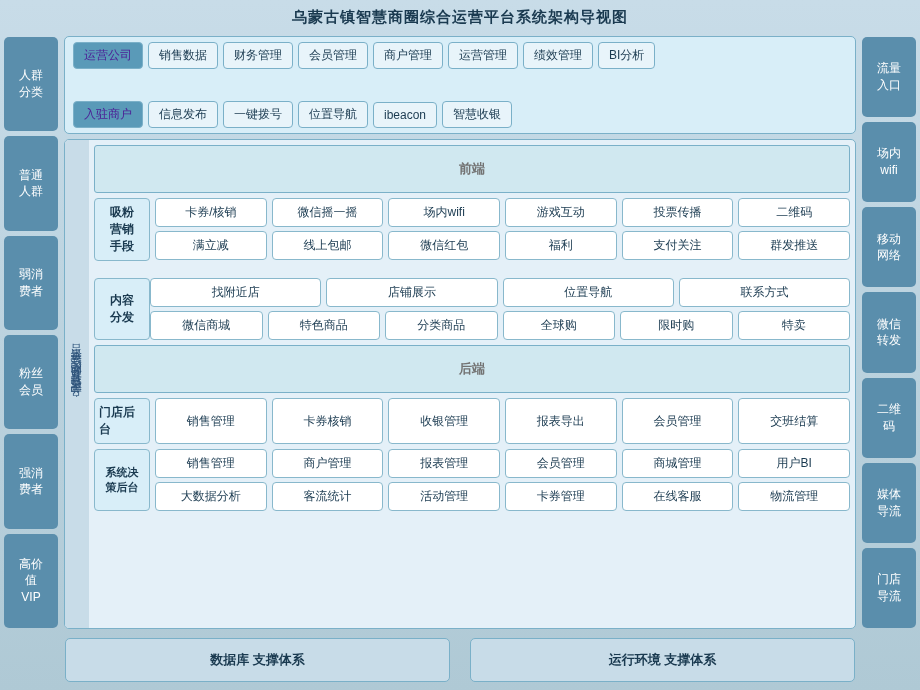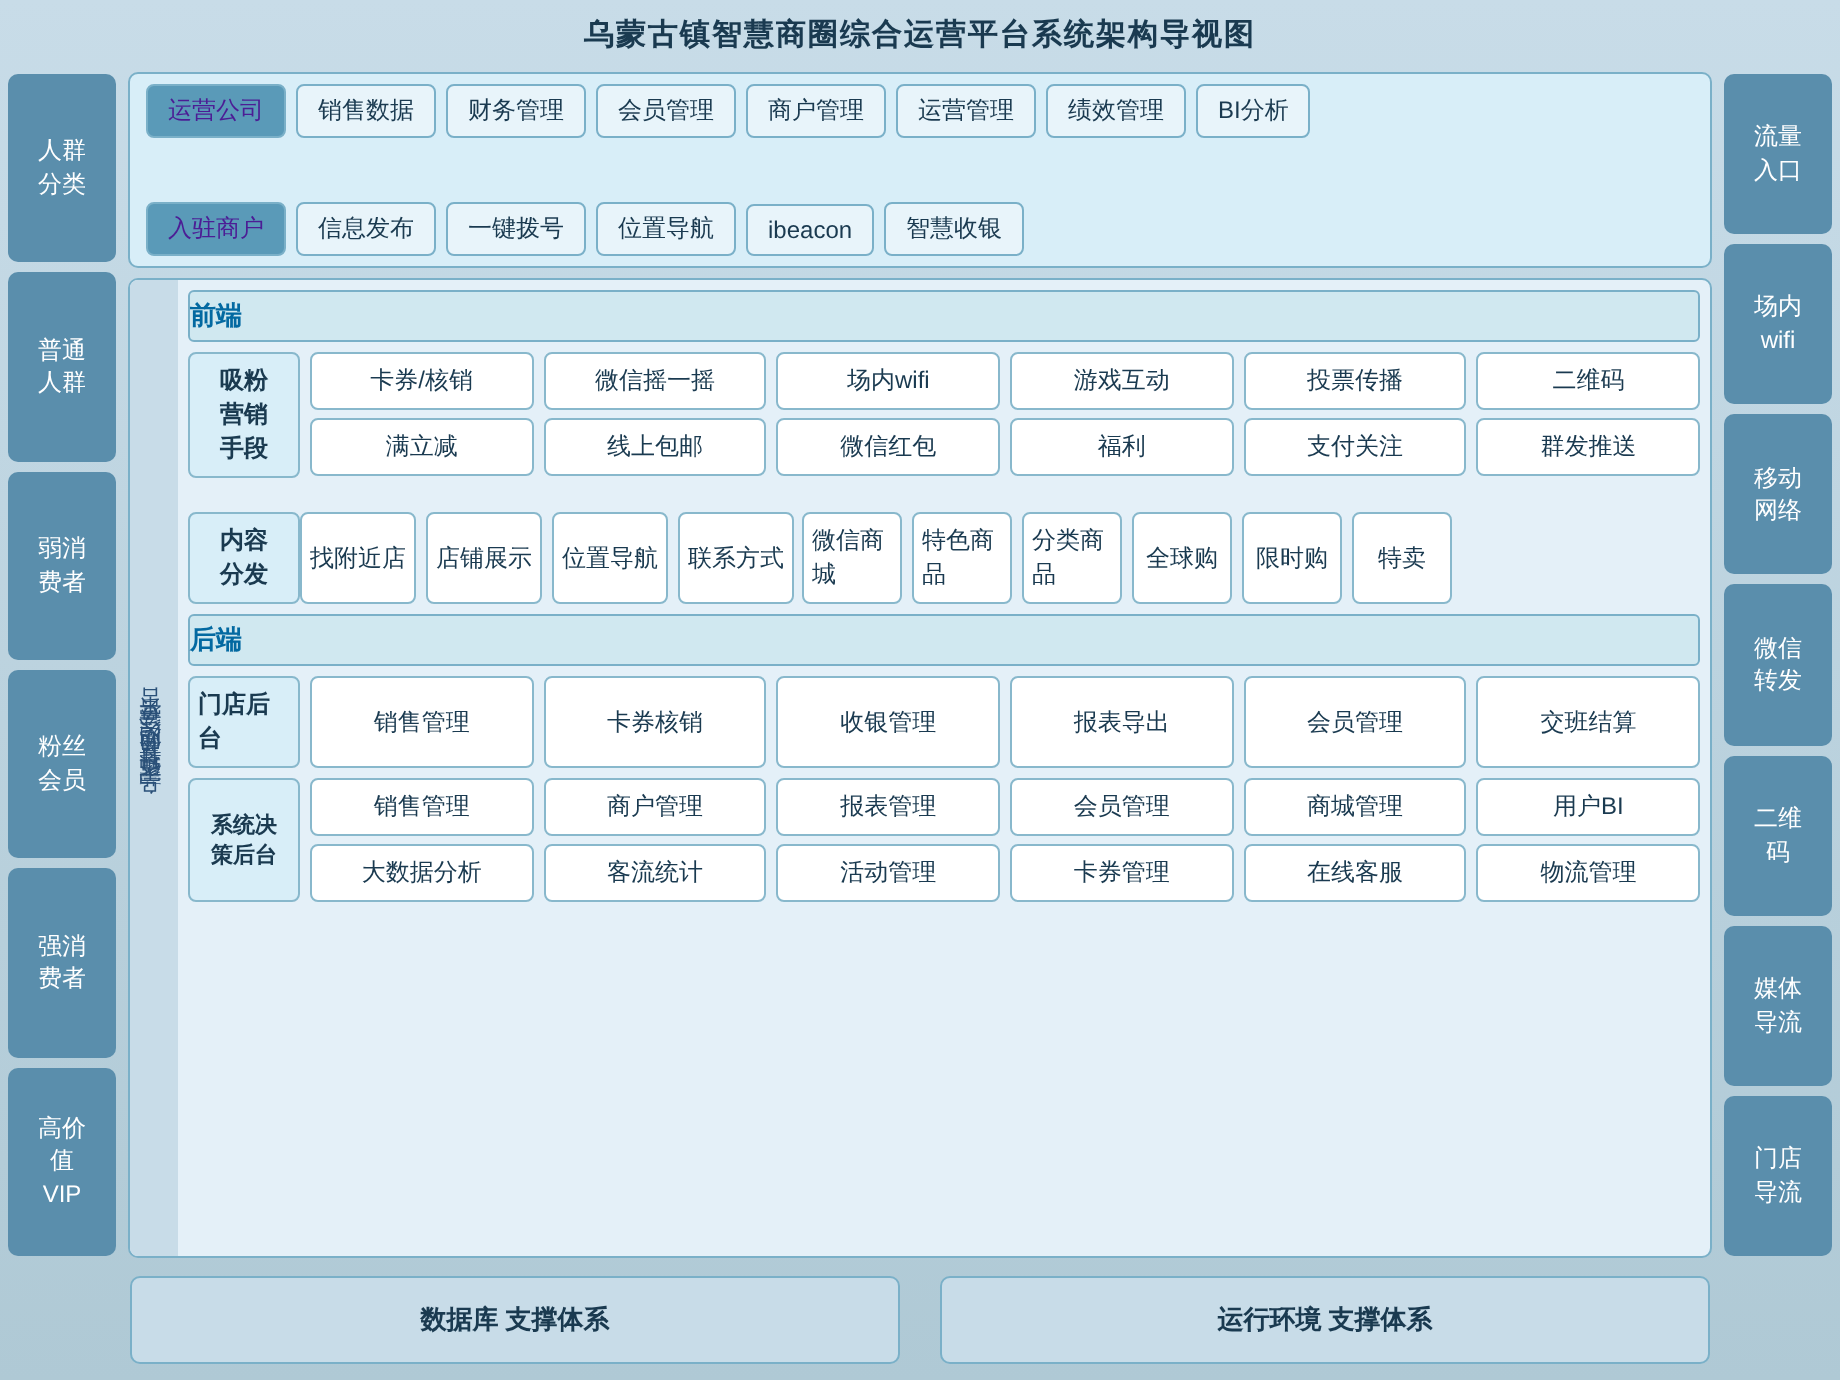--- a/index.html
+++ b/index.html
@@ -167,27 +167,28 @@
     .diag-main {
       flex: 1;
       padding: 5px;
       display: flex;
       flex-direction: column;
       gap: 5px;
       overflow: hidden;
     }
 
     .sec-title {
+      text-align: center;
       background: #d0e8f0;
       border: 1px solid #7ab0c8;
       border-radius: 3px;
-      padding: 3px 0;
+      padding: 14px 0;
       font-size: 13px;
       font-weight: bold;
-      color: #0369a1;
+      color: #737373;
     }
 
     .cells-row {
       display: flex;
       gap: 5px;
     }
 
     .cell {
       flex: 1;
       background: white;
@@ -281,21 +282,21 @@
                 <div class="cell">微信红包</div>
                 <div class="cell">福利</div>
                 <div class="cell">支付关注</div>
                 <div class="cell">群发推送</div>
               </div>
             </div>
           </div>
 
           <div style="display:flex; gap:0; flex:0 0 auto;margin-top:12px;">
             <div class="cell lbl" style="flex:0 0 56px; align-self:stretch;">内容<br>分发</div>
-            <div style="flex:1; display:flex; flex-direction:row; gap:4px;">
+            <div style="flex:1; display:flex; flex-direction:column; gap:4px;">
               <div class="cells-row">
                 <div class="cell">找附近店</div>
                 <div class="cell">店铺展示</div>
                 <div class="cell">位置导航</div>
                 <div class="cell">联系方式</div>
               </div>
               <div class="cells-row">
                 <div class="cell">微信商城</div>
                 <div class="cell">特色商品</div>
                 <div class="cell">分类商品</div>

